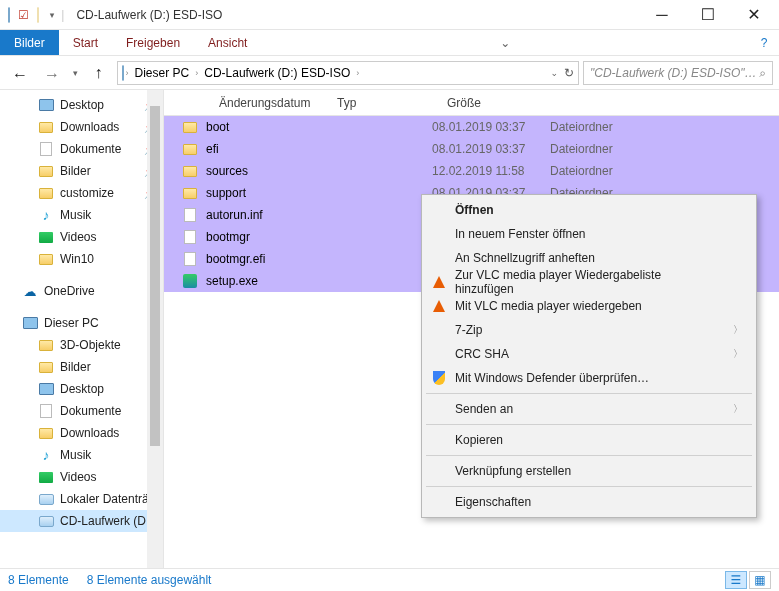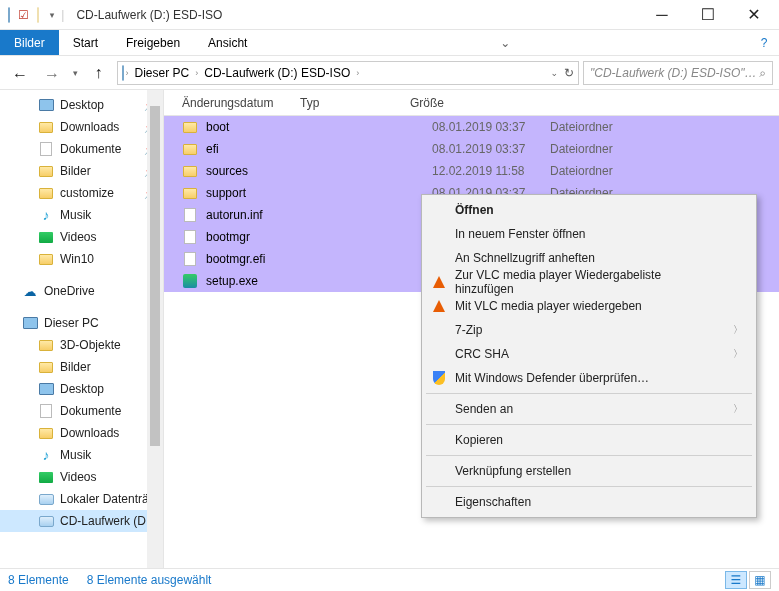--- a/index.html
+++ b/index.html
@@ -5,21 +5,21 @@
 * { margin: 0; padding: 0; box-sizing: border-box; font-family: "Segoe UI", Tahoma, sans-serif; font-size: 12px; }
 body { background: #fff; width: 779px; height: 591px; overflow: hidden; position: relative; }
 
 .titlebar { height: 30px; display: flex; align-items: center; padding: 0 2px; border-bottom: 1px solid #e5e5e5; }
 .titlebar .qat { display: flex; gap: 8px; padding-left: 6px; align-items: center; }
 .titlebar .title { margin-left: 8px; color: #333; }
 .titlebar .winbtns { margin-left: auto; display: flex; }
 .titlebar .winbtns .wb { width: 46px; height: 30px; display: flex; align-items: center; justify-content: center; font-size: 16px; color: #222; }
 
 .ribbontabs { height: 26px; display: flex; align-items: stretch; border-bottom: 1px solid #e5e5e5; }
-.ribbontabs .tab { padding: 0 14px; display: flex; align-items: center; color: #000000; }
+.ribbontabs .tab { padding: 0 14px; display: flex; align-items: center; color: #7f1d1d; }
 .ribbontabs .tab.file { background: #1979ca; color: #fff; font-weight: 400; }
 .ribbontabs .help { margin-left: auto; width: 30px; display: flex; align-items: center; justify-content: center; color: #666; }
 
 .navrow { height: 34px; display: flex; align-items: center; padding: 0 6px; gap: 4px; border-bottom: 1px solid #e5e5e5; }
 .navbtn { width: 28px; height: 28px; display: flex; align-items: center; justify-content: center; color: #777; font-size: 16px; }
 .navbtn.enabled { color: #222; }
 .dropdown-arrow { font-size: 9px; color: #666; padding: 0 3px; }
 .breadcrumb { flex: 1; height: 24px; border: 1px solid #ccc; display: flex; align-items: center; padding: 0 4px; gap: 2px; }
 .breadcrumb .crumb { padding: 0 4px; display: flex; align-items: center; gap: 2px; }
 .breadcrumb .sep { color: #888; font-size: 9px; }
@@ -35,21 +35,21 @@
 .navitem .pin { margin-left: auto; color: #6a6a6a; font-size: 10px; padding-right: 6px; }
 .navitem .icn { width: 16px; height: 16px; display: flex; align-items: center; justify-content: center; }
 .navspacer { height: 10px; }
 .navscroll { position: absolute; right: 0; top: 0; bottom: 0; width: 16px; background: #f0f0f0; display: flex; flex-direction: column; }
 .navscroll .thumb { background: #c2c2c2; margin: 16px 3px 0; height: 340px; }
 
 .listpane { flex: 1; display: flex; flex-direction: column; }
 .colheaders { height: 26px; display: flex; align-items: center; border-bottom: 1px solid #e5e5e5; padding-left: 10px; color: #444; }
 .colheaders .col { padding: 0 8px; }
 .col-name { width: 250px; display: flex; align-items: center; gap: 60px; }
-.col-date { width: 118px; }
+.col-date { width: 118px; margin-left: 37px; }
 .col-type { width: 110px; }
 .col-size { flex: 1; }
 .sort-arrow { font-size: 8px; color: #555; margin: 0 auto; }
 
 .filelist { flex: 1; }
 .filerow { height: 22px; display: flex; align-items: center; padding-left: 10px; }
 .filerow.sel { background: #c4b5fd; }
 .filerow .cell { padding: 0 8px; }
 .filerow .c-name { width: 250px; display: flex; align-items: center; gap: 8px; }
 .filerow .c-date { width: 118px; color: #666; }

